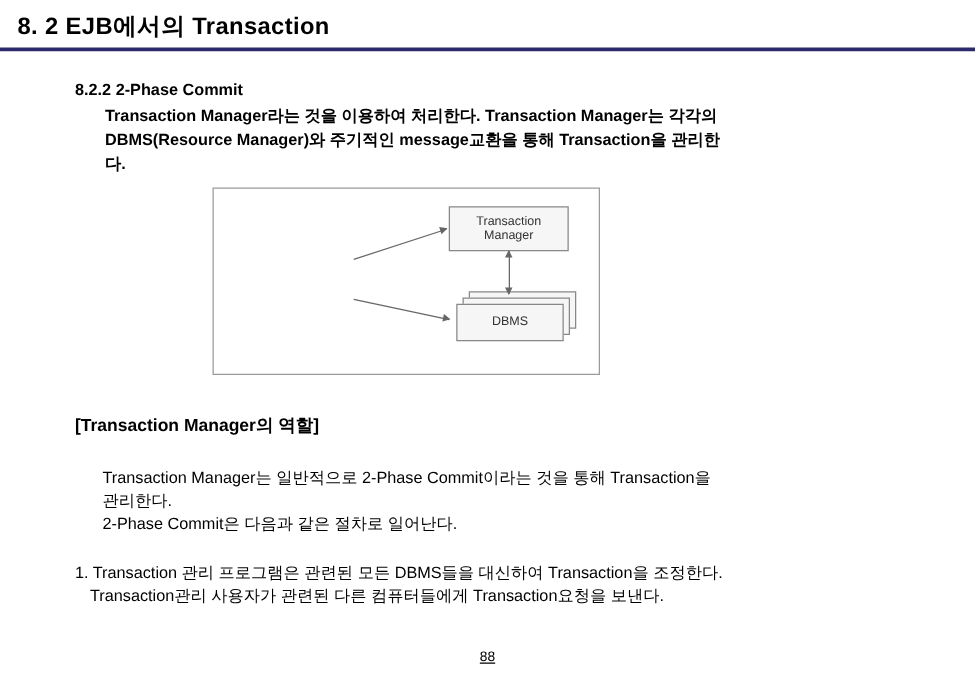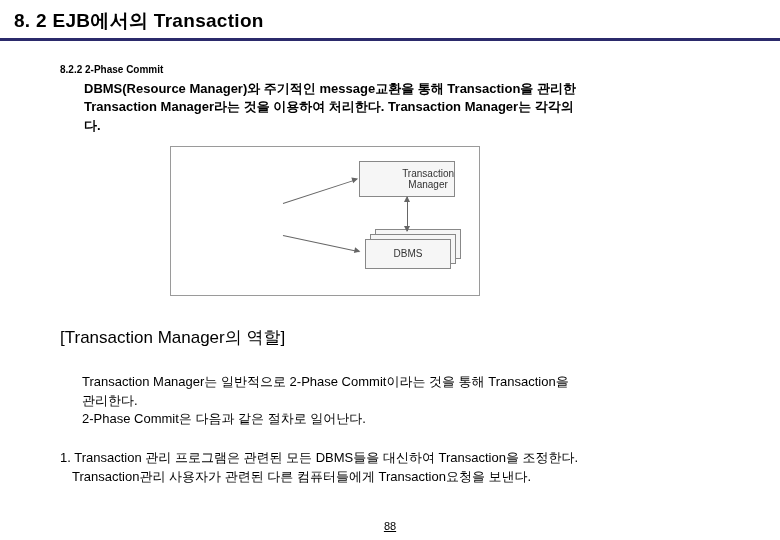--- a/index.html
+++ b/index.html
@@ -21,21 +21,21 @@
       font-weight: bold;
       letter-spacing: 0.3px;
     }
     .content {
       padding: 22px 0 0 60px;
       font-size: 13px;
       line-height: 1.45;
       font-weight: bold;
     }
     .sub-heading {
-      font-size: 10px;
+      font-size: 13px;
       font-weight: bold;
       margin-bottom: 2px;
     }
     .para1 {
       padding-left: 10px;
       padding-right: 60px;
       font-weight: bold;
     }
     .para1 .ind {
       padding-left: 14px;
@@ -70,21 +70,21 @@
     .tm-box {
       position: absolute;
       left: 188px;
       top: 14px;
       width: 96px;
       height: 36px;
       border: 1px solid #888;
       background: #f6f6f6;
       display: flex;
       align-items: center;
-      justify-content: flex-end;
+      justify-content: center;
       font-size: 10px;
       text-align: center;
       color: #333;
       font-weight: normal;
       line-height: 1.1;
     }
     .dbms-stack {
       position: absolute;
       left: 194px;
       top: 92px;
@@ -140,22 +140,22 @@
     .line-v::after {
       content: ""; position: absolute; left: -3px; bottom: -1px;
       border-top: 6px solid #666; border-left: 3.5px solid transparent; border-right: 3.5px solid transparent;
     }
     .line-v::before {
       content: ""; position: absolute; left: -3px; top: -1px;
       border-bottom: 6px solid #666; border-left: 3.5px solid transparent; border-right: 3.5px solid transparent;
     }
     .caption {
       margin: 30px 0 0 0;
-      font-size: 17px;
-      font-weight: normal;
+      font-size: 14px;
+      font-weight: bold;
     }
     .para2 {
       margin-top: 22px;
       padding-left: 22px;
       padding-right: 60px;
       font-size: 13px;
       font-weight: normal;
       line-height: 1.45;
     }
     .list1 {
@@ -193,22 +193,22 @@
 
 <div class="header">
   <h1>8. 2 EJB에서의 Transaction</h1>
 </div>
 
 <div class="content">
 
   <div class="sub-heading">8.2.2 2-Phase Commit</div>
 
   <div class="para1">
+    <span class="ind">Transaction Manager라는 것을 이용하여 처리한다. Transaction Manager는 각각의</span>
     <span class="ind">DBMS(Resource Manager)와 주기적인 message교환을 통해 Transaction을 관리한</span>
-    <span class="ind">Transaction Manager라는 것을 이용하여 처리한다. Transaction Manager는 각각의</span>
     <span class="ind">다.</span>
   </div>
 
   <div class="diagram-wrap">
     <div class="diagram">
       <div class="tm-box">
         <span style="white-space:pre-line;">Transaction
 Manager</span>
       </div>
       <div class="dbms-stack">

